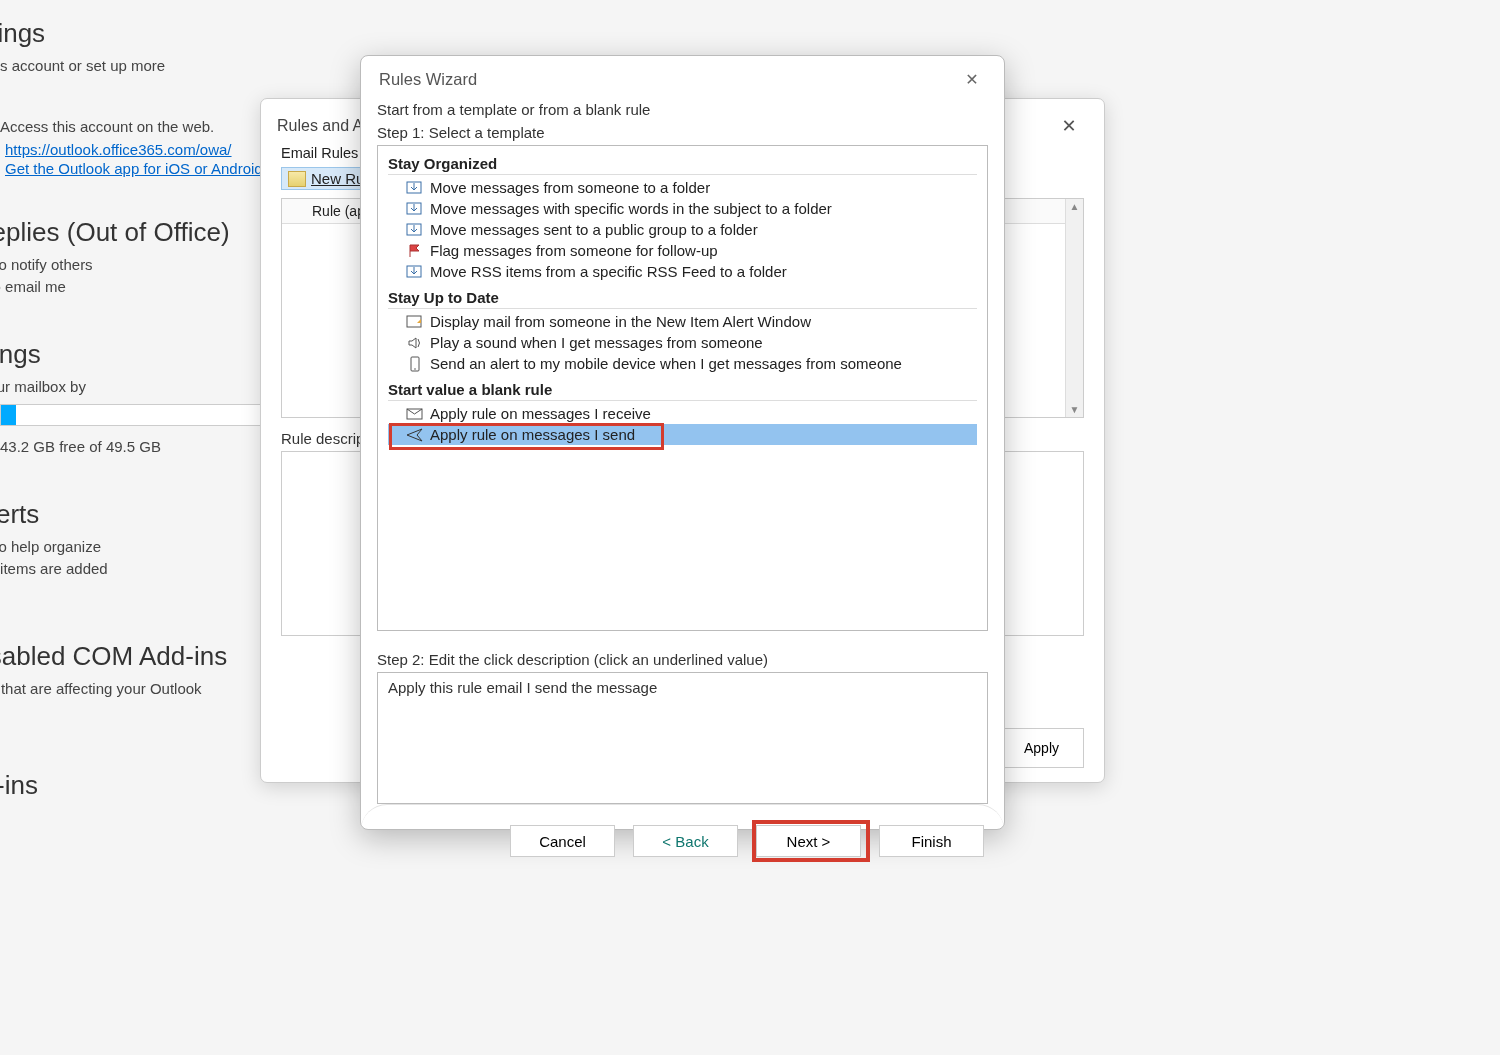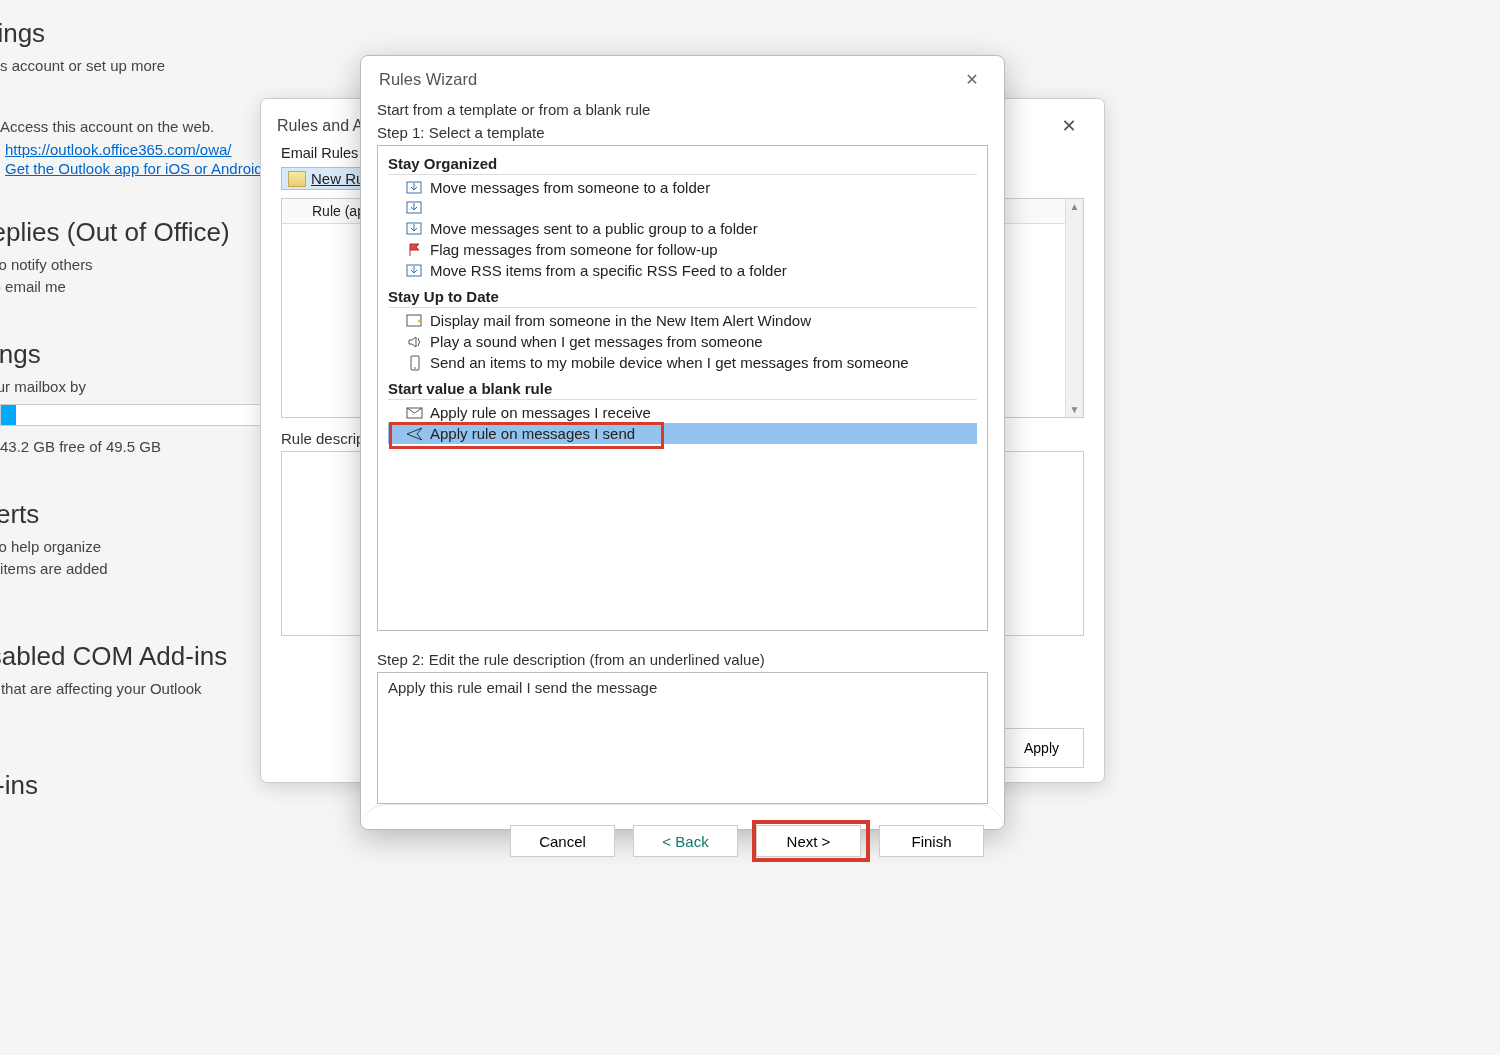--- a/index.html
+++ b/index.html
@@ -310,20 +310,21 @@
         </span>
         <span>Move messages from someone to a folder</span>
       </div>
       <div class="tmpl-item">
         <span class="ic">
           <svg width="18" height="16">
               <rect x="1" y="2" width="14" height="11" fill="none" stroke="#3a6fa7"></rect>
               <path d="M8 3 v7 M5 7 l3 3 l3 -3" fill="none" stroke="#3a6fa7"></path>
             </svg>
         </span>
+        <span>Move messages with specific words in the subject to a folder</span>
       </div>
       <div class="tmpl-item">
         <span class="ic">
           <svg width="18" height="16">
               <rect x="1" y="2" width="14" height="11" fill="none" stroke="#3a6fa7"></rect>
               <path d="M8 3 v7 M5 7 l3 3 l3 -3" fill="none" stroke="#3a6fa7"></path>
             </svg>
         </span>
         <span>Move messages sent to a public group to a folder</span>
       </div>
@@ -365,21 +366,21 @@
         </span>
         <span>Play a sound when I get messages from someone</span>
       </div>
       <div class="tmpl-item">
         <span class="ic">
           <svg width="18" height="16">
               <rect x="5" y="1" width="8" height="14" rx="1" fill="none" stroke="#555"></rect>
               <circle cx="9" cy="13" r="0.8" fill="#555"></circle>
             </svg>
         </span>
-        <span>Send an items to my mobile device when I get messages from someone</span>
+        <span>Send an alert to my mobile device when I get messages from someone</span>
       </div>
 
       <div class="group-title" style="margin-top:4px">Start value a blank rule</div>
 
       <div class="tmpl-item">
         <span class="ic">
           <svg width="18" height="16">
               <rect x="1" y="3" width="15" height="10" fill="none" stroke="#555"></rect>
               <path d="M1 3 l7.5 5 l7.5 -5" fill="none" stroke="#555"></path>
             </svg>
@@ -390,21 +391,21 @@
         <span class="ic">
           <svg width="20" height="16">
               <path d="M2 8 l15 -6 l-5 6 l5 6 z" fill="none" stroke="#333"></path>
             </svg>
         </span>
         <span>Apply rule on messages I send</span>
         <div class="red-box-item"></div>
       </div>
     </div>
 
-    <div class="wz-step2">Step 2: Edit the rule description (from an underlined value)</div>
+    <div class="wz-step2">Step 2: Edit the click description (click an underlined value)</div>
     <div class="desc-box">
       <span>Apply this rule email I send the message</span>
     </div>
   </div>
 
   <div class="wz-footer">
     <button>Cancel</button>
     <button class="disabled">&lt; Back</button>
     <button>Next &gt;</button>
     <button>Finish</button>

